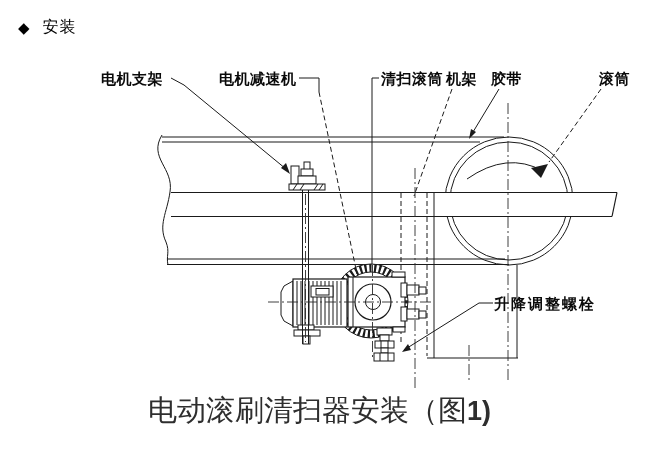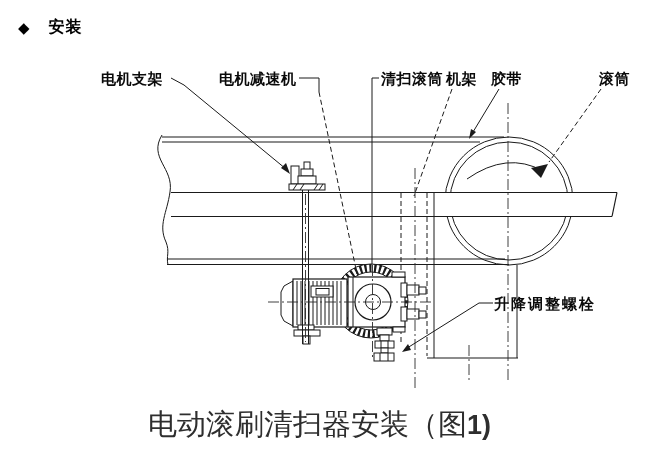--- a/index.html
+++ b/index.html
@@ -3,23 +3,23 @@
 <meta charset="utf-8">
 <style>
   html,body{margin:0;padding:0;}
   body{
     width:658px;height:449px;position:relative;background:#ffffff;
     font-family:"Liberation Sans","DejaVu Sans",sans-serif;overflow:hidden;
   }
   #stage{position:absolute;left:0;top:0;width:658px;height:449px;}
   .heading{position:absolute;left:18px;top:17px;display:flex;align-items:center;color:#000;}
   .heading .bullet{font-size:15px;line-height:1;}
-  .heading .title{font-size:16px;font-weight:bold;margin-left:19px;letter-spacing:1px;}
+  .heading .title{font-size:16px;font-weight:normal;margin-left:13px;letter-spacing:1px;}
   .caption{
-    position:absolute;left:148px;top:405px;color:#2e2e2e;
+    position:absolute;left:148px;top:391px;color:#2e2e2e;
     font-family:"Liberation Serif","DejaVu Serif",serif;font-size:29px;white-space:nowrap;
   }
   .caption .fig{font-weight:bold;font-family:"Liberation Sans",sans-serif;font-size:27px;}
   svg{position:absolute;left:0;top:0;}
   .ln{stroke:#1a1a1a;stroke-width:1.2;fill:none;}
   .thin{stroke:#1a1a1a;stroke-width:1;fill:none;}
   .dash{stroke:#1a1a1a;stroke-width:1;fill:none;stroke-dasharray:5,3;}
   .cl{stroke:#2a2a2a;stroke-width:0.9;fill:none;stroke-dasharray:11,3,2,3;}
   .wfill{fill:#ffffff;stroke:none;}
   .shape{fill:#ffffff;stroke:#1a1a1a;stroke-width:1.2;}

